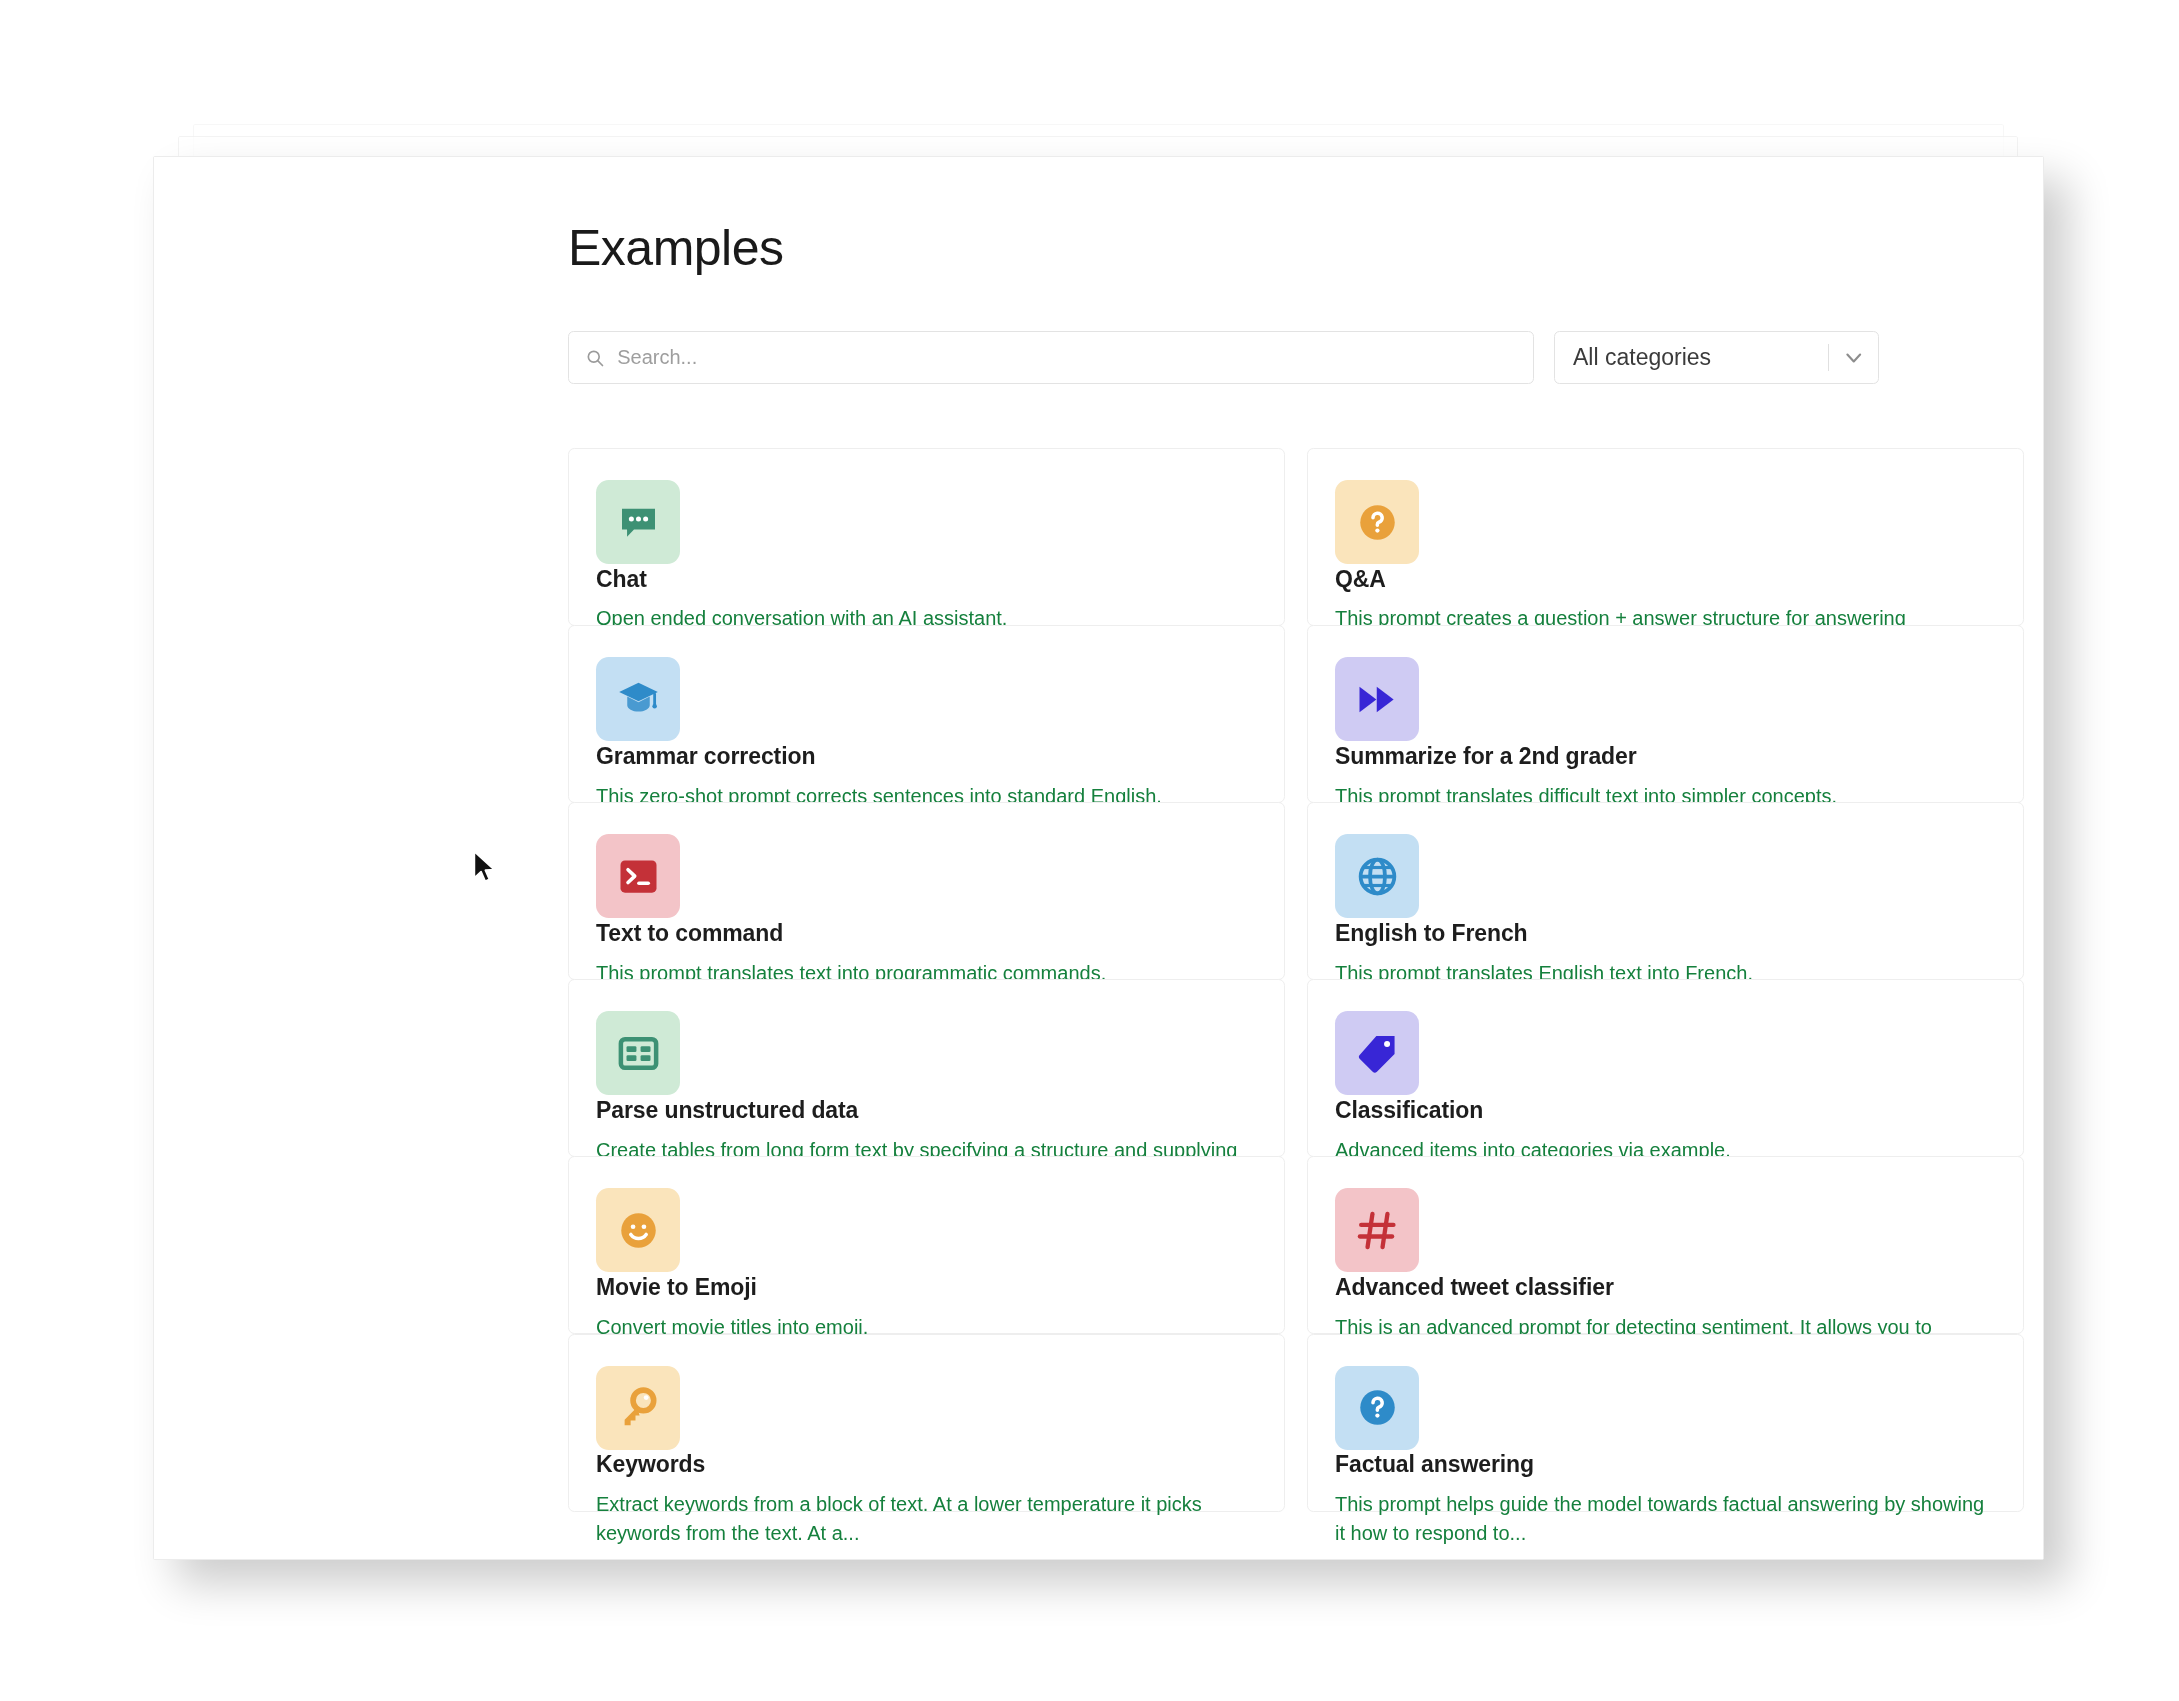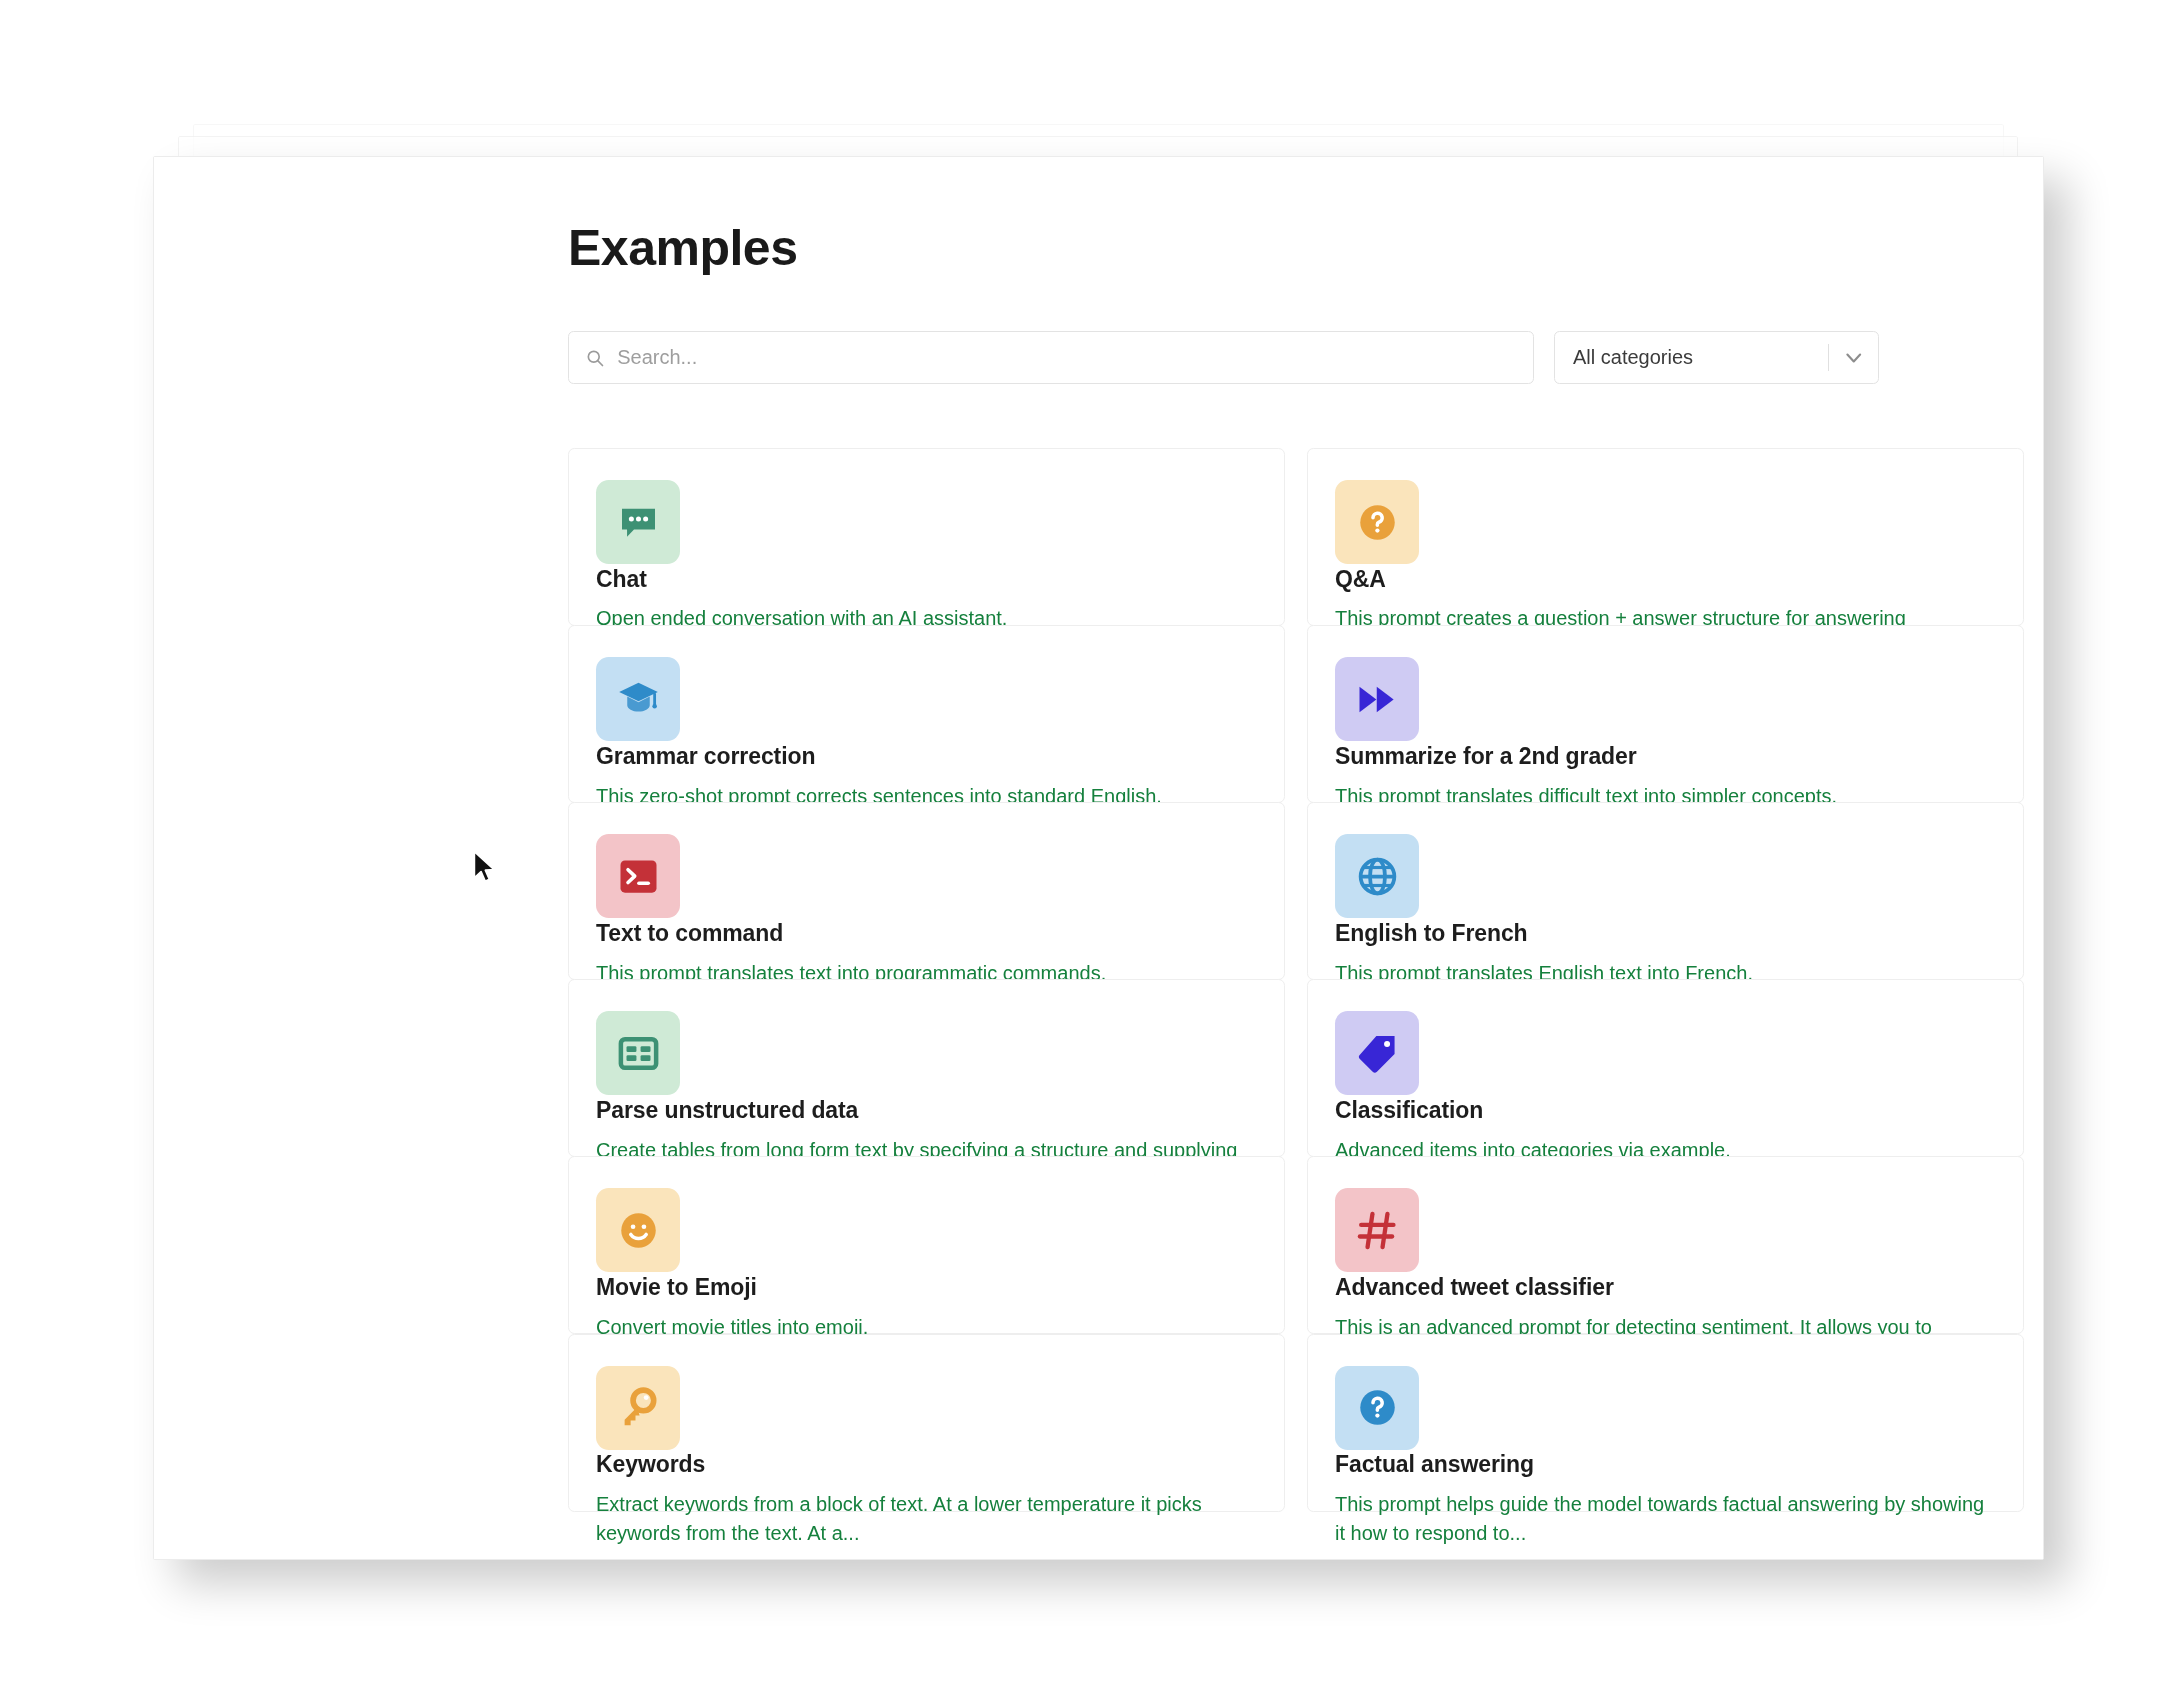--- a/index.html
+++ b/index.html
@@ -52,21 +52,21 @@
   
   #content {
     position: absolute;
     left: 414px;
     top: 64px;
     width: 1332px;
   }
 
   #page-title {
     font-size: 50px;
-    font-weight: 700;
+    font-weight: 400;
     letter-spacing: -0.5px;
     color: #1a1a1a;
     margin: 0;
     line-height: 1.1;
   }
 
   
   #filter-bar {
     display: flex;
     align-items: center;
@@ -113,21 +113,21 @@
     background: #fff;
     border: 0.9px solid #e3e3e3;
     border-radius: 5.5px;
     display: flex;
     align-items: center;
     box-sizing: border-box;
     padding-left: 18px;
     cursor: pointer;
   }
   #category-value {
-    font-size: 20px;
+    font-size: 23px;
     color: #3b3b3b;
     flex: 1 1 auto;
   }
   #select-divider {
     width: 0.9px;
     height: 27px;
     background: #e0e0e0;
     flex: 0 0 auto;
   }
   #select-chevron {

